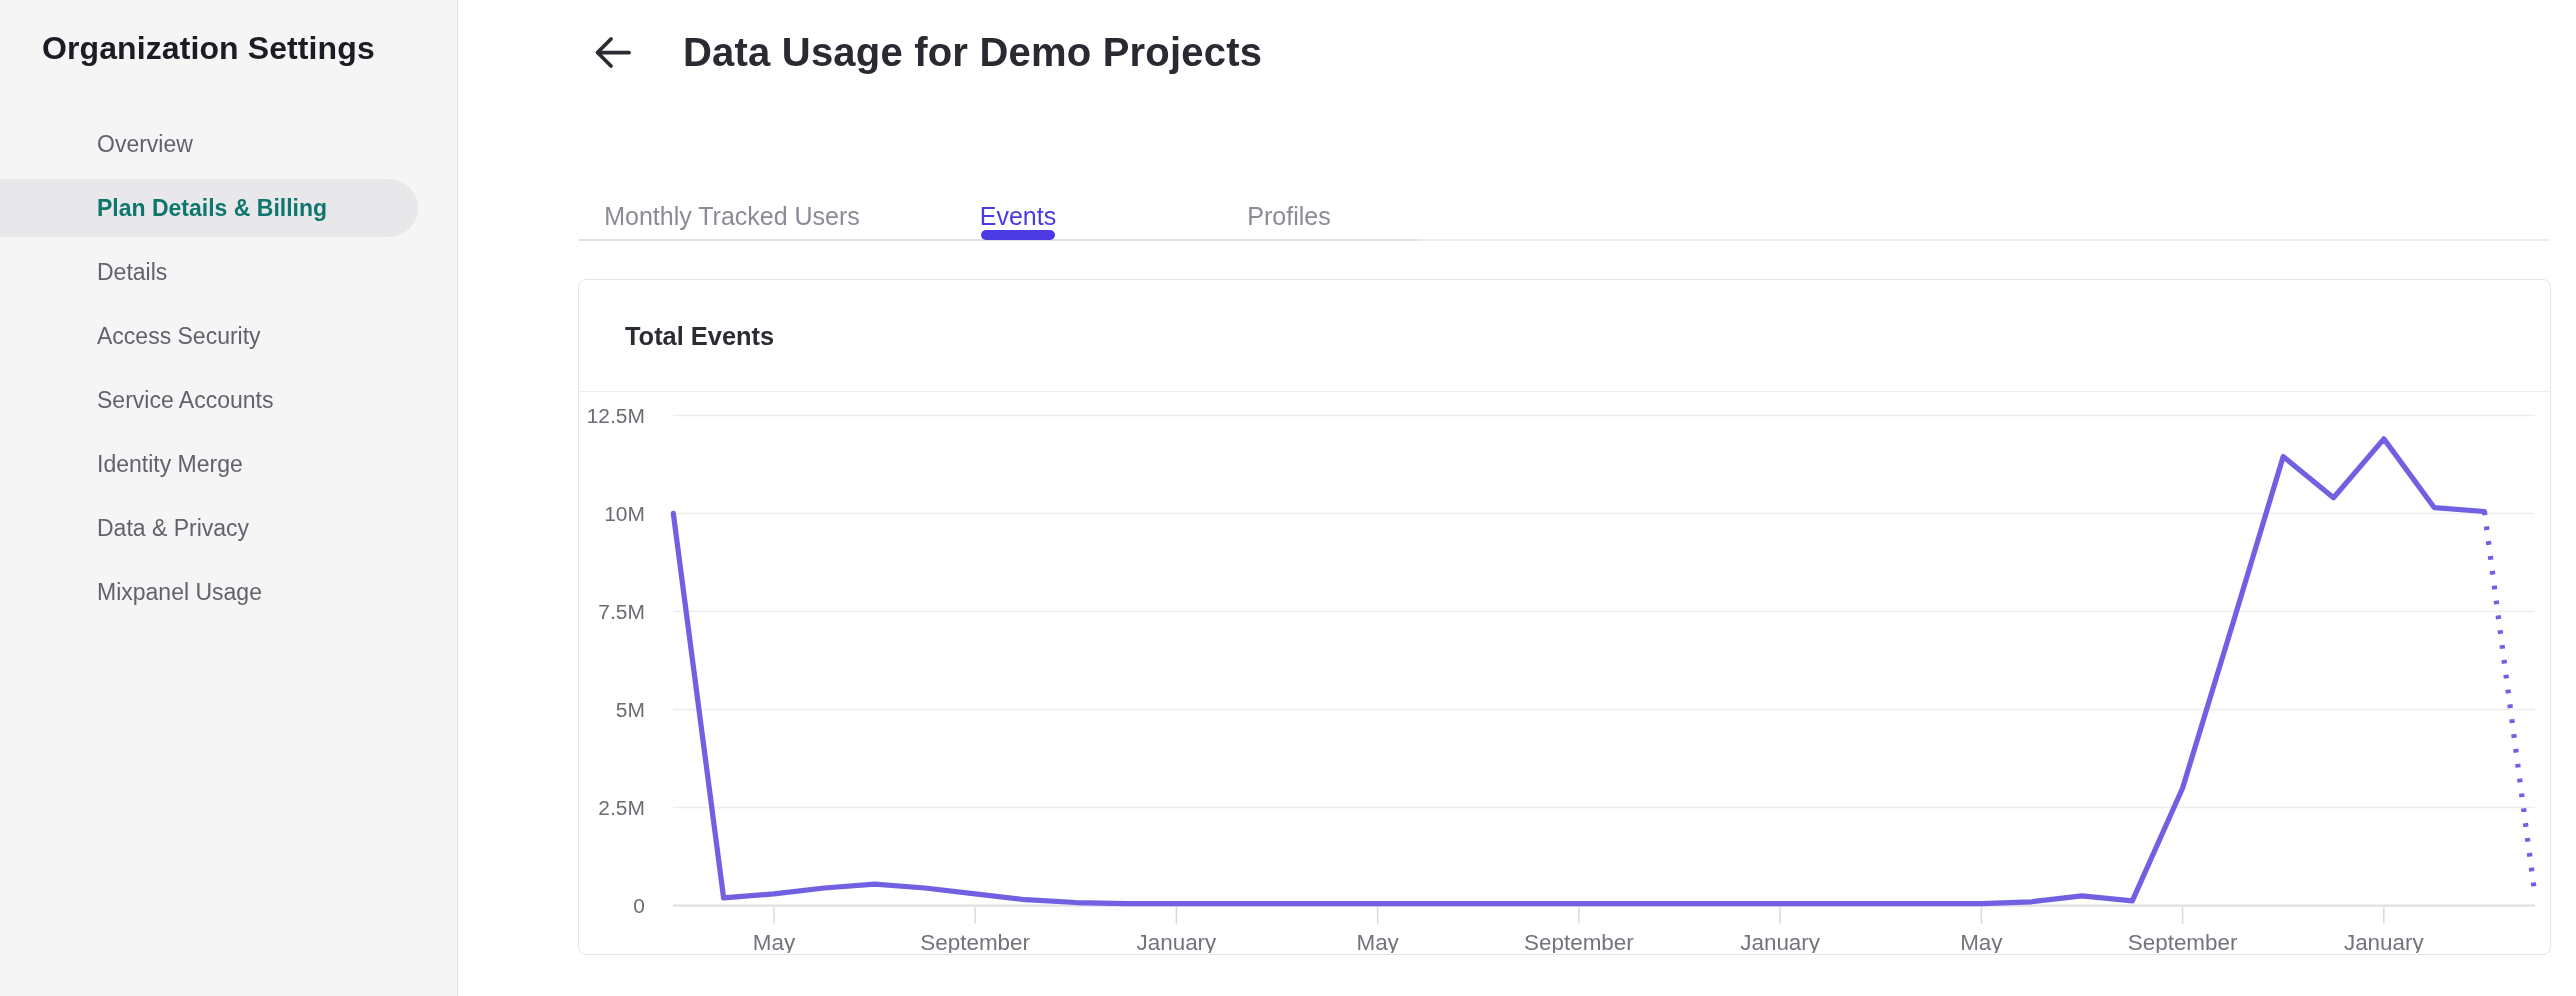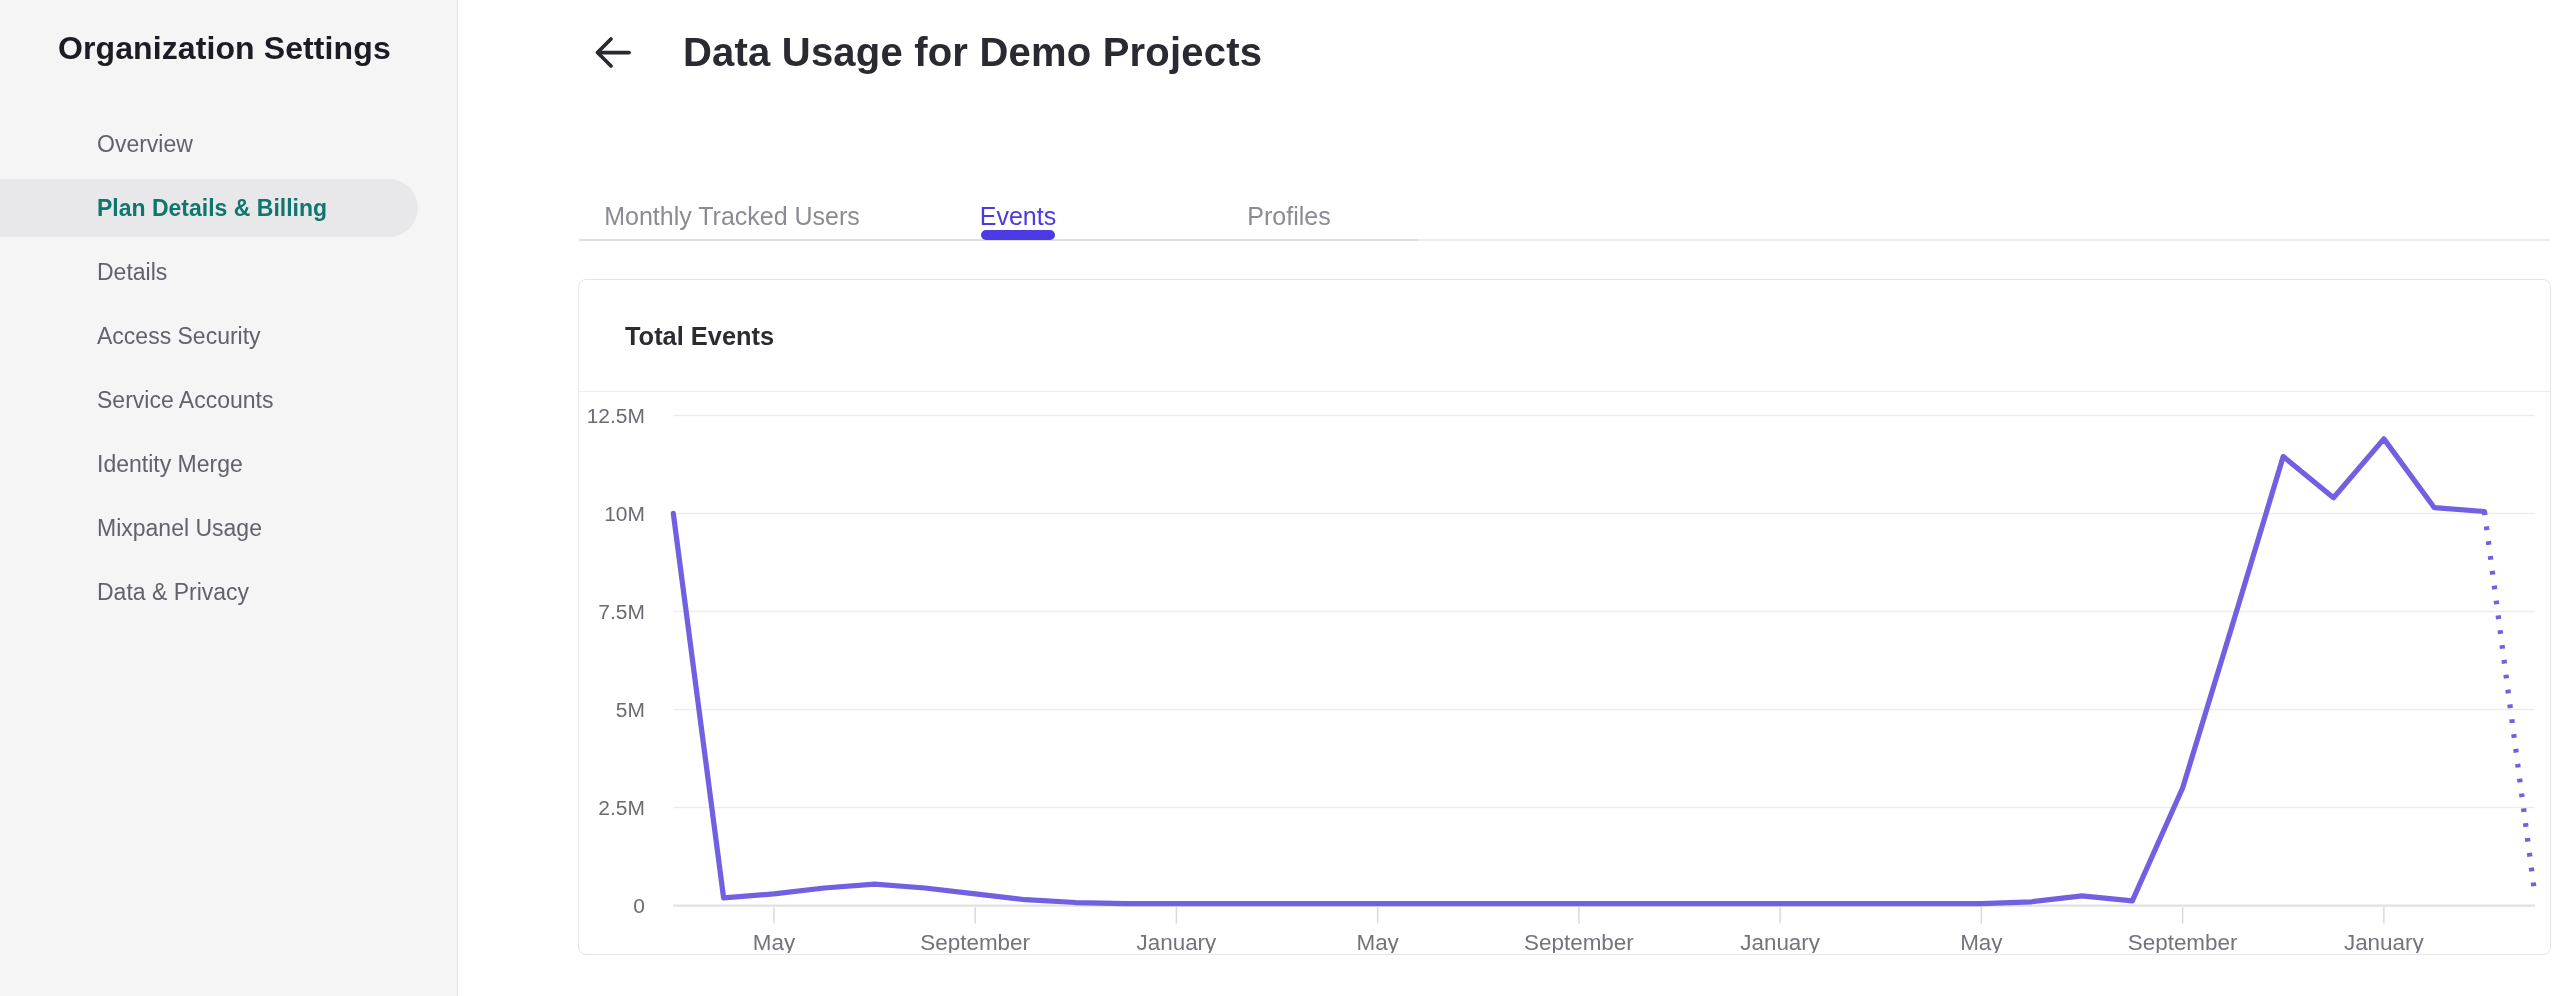--- a/index.html
+++ b/index.html
@@ -12,21 +12,21 @@
     position: relative;
   }
 
   
   .sidebar {
     position: absolute; left: 0; top: 0; width: 458px; height: 997px;
     background: #f5f5f6;
     border-right: 1.5px solid #e4e4e7;
   }
   .sidebar h1 {
-    position: absolute; left: 58px; top: 30px;
+    position: absolute; left: 42px; top: 30px;
     font-size: 32px; font-weight: 700; color: #1c1c24;
     letter-spacing: 0.1px;
   }
   .nav { position: absolute; top: 112px; left: 0; width: 100%; }
   .nav-item {
     position: relative; height: 64px; display: flex; align-items: center;
     padding-left: 97px;
     font-size: 23px; color: #62626c; cursor: pointer;
     z-index: 1;
   }
@@ -109,24 +109,24 @@
     <div class="nav-item">
         <span>Access Security</span>
       </div>
     <div class="nav-item">
         <span>Service Accounts</span>
       </div>
     <div class="nav-item">
         <span>Identity Merge</span>
       </div>
     <div class="nav-item">
-        <span>Mixpanel Usage</span>
+        <span>Data &amp; Privacy</span>
       </div>
     <div class="nav-item">
-        <span>Data &amp; Privacy</span>
+        <span>Mixpanel Usage</span>
       </div>
   </nav>
 </aside>
 
 <main class="main">
 
   <div class="page-header">
     <button class="back-btn">
       <span>
         <svg width="39" height="33" viewBox="0 0 52 44">

